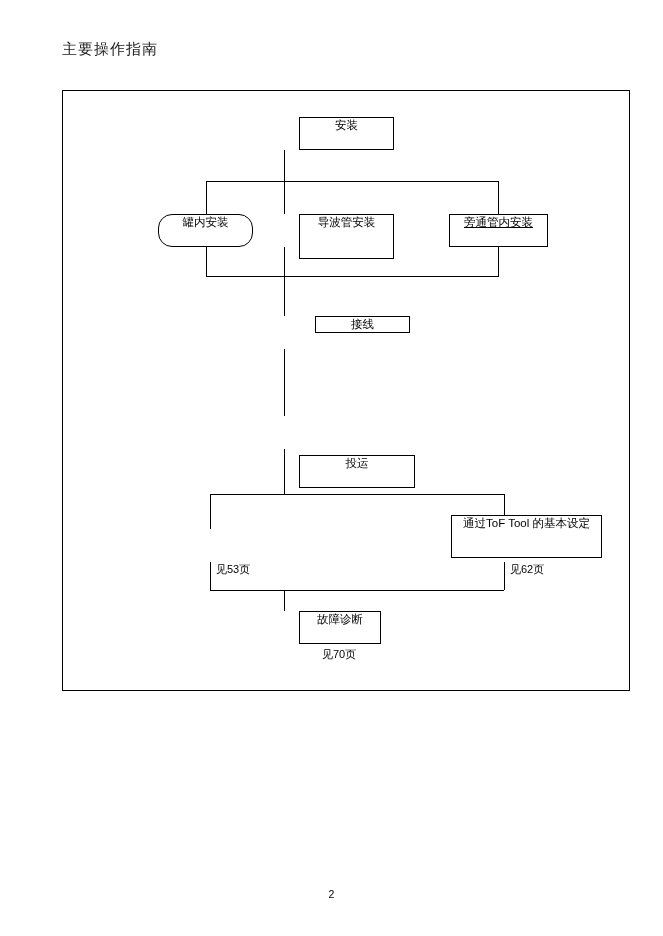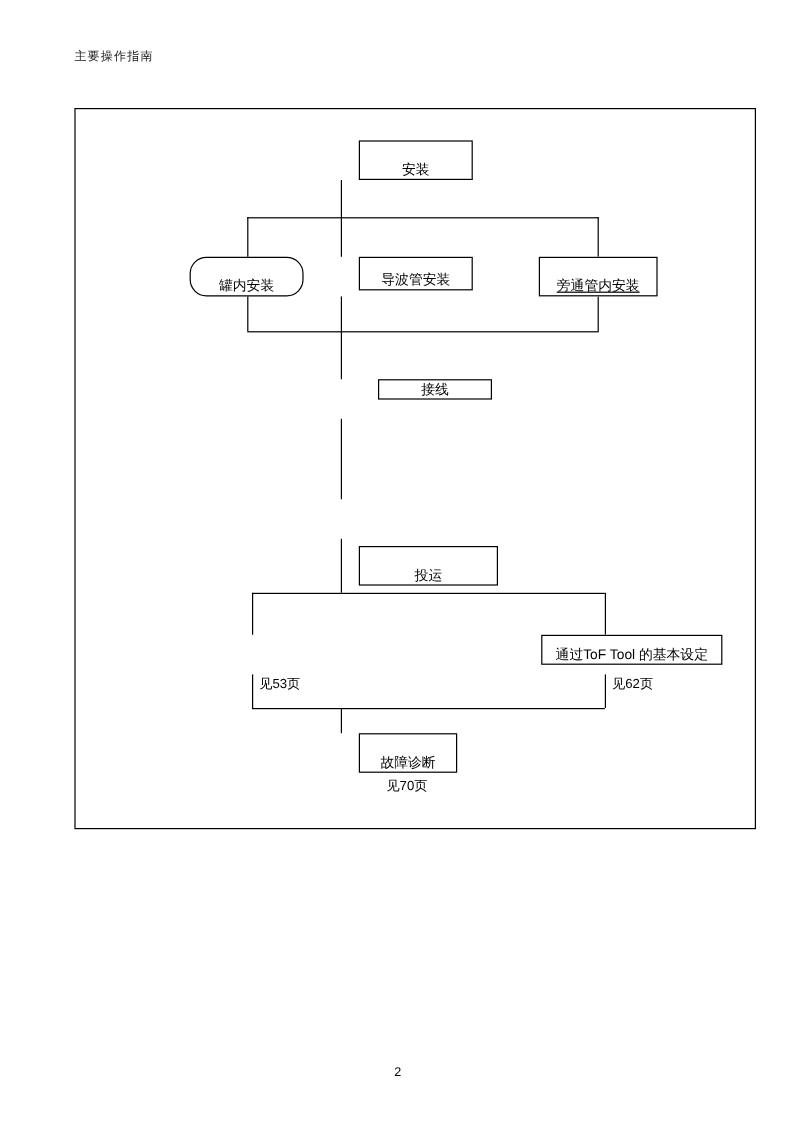--- a/index.html
+++ b/index.html
@@ -18,41 +18,41 @@
   .page {
     position: absolute;
     left: 0; top: 0;
     width: 663px;
     height: 936px;
   }
   .page-title {
     position: absolute;
     left: 62px;
     top: 40px;
-    font-size: 10px;
+    font-size: 15px;
     letter-spacing: 1px;
     color: #1a1a1a;
     white-space: nowrap;
   }
   .frame {
     position: absolute;
     left: 62px;
     top: 90px;
     width: 568px;
     height: 601px;
     border: 1px solid #000000;
     box-sizing: border-box;
   }
   
   .node {
     position: absolute;
     border: 1px solid #000000;
     box-sizing: border-box;
     display: flex;
-    align-items: flex-end;
+    align-items: flex-start;
     justify-content: center;
     background: #ffffff;
     font-size: 11.5px;
     color: #000000;
     white-space: nowrap;
     z-index: 3;
   }
   .line {
     position: absolute;
     background: #000000;
@@ -114,38 +114,38 @@
     <div class="line v" style="left:221px; top:499px; height:21px;"></div>
 
     <div class="node" style="left:236px; top:26px; width:95px; height:33px;">
       <span>安装</span>
     </div>
 
     <div class="node" style="left:95px; top:123px; width:95px; height:33px;border-radius:14px;">
       <span>罐内安装</span>
     </div>
 
-    <div class="node" style="left:236px; top:123px; width:95px; height:28px;">
+    <div class="node" style="left:236px; top:123px; width:95px; height:45px;">
       <span>导波管安装</span>
     </div>
 
     <div class="node" style="left:386px; top:123px; width:99px; height:33px;text-decoration:underline;">
       <span>旁通管内安装</span>
     </div>
 
     <div class="node" style="left:252px; top:225px; width:95px; height:17px;">
       <span>接线</span>
     </div>
 
     <div class="node" style="left:236px; top:325px; width:116px; height:33px;margin-top:39px;">
       <span>投运</span>
     </div>
 
 
-    <div class="node" style="left:388px; top:438px; width:151px; height:25px;">
+    <div class="node" style="left:388px; top:424px; width:151px; height:43px;">
       <span>通过ToF  Tool 的基本设定</span>
     </div>
 
     <div class="node" style="left:236px; top:520px; width:82px; height:33px;">
       <span>故障诊断</span>
     </div>
 
     <div class="note" style="left:153px; top:471px;">见53页</div>
 
     <div class="note" style="left:447px; top:471px;">见62页</div>

